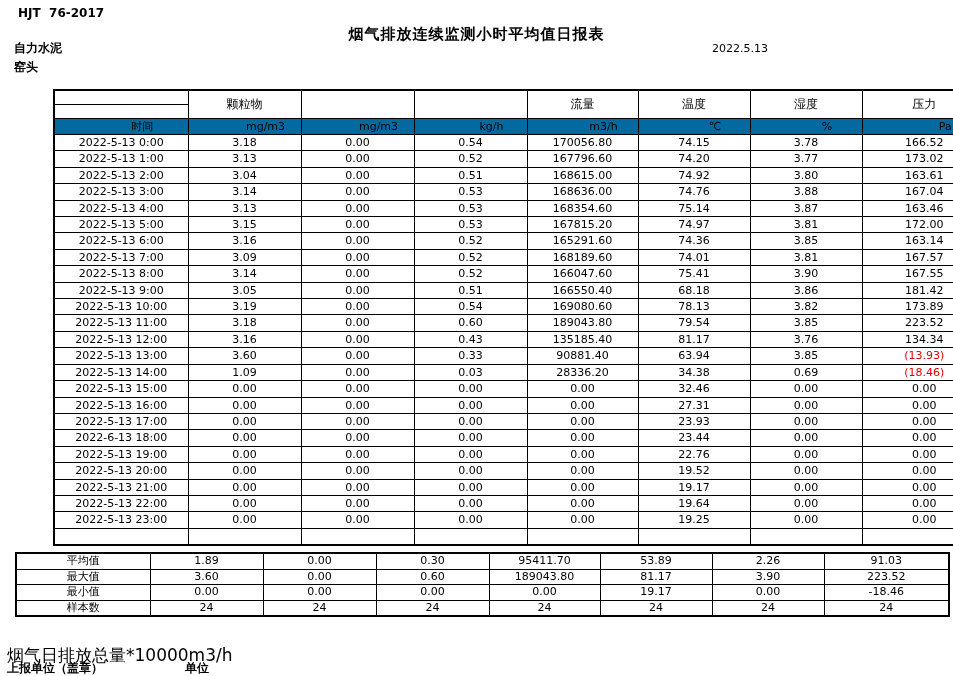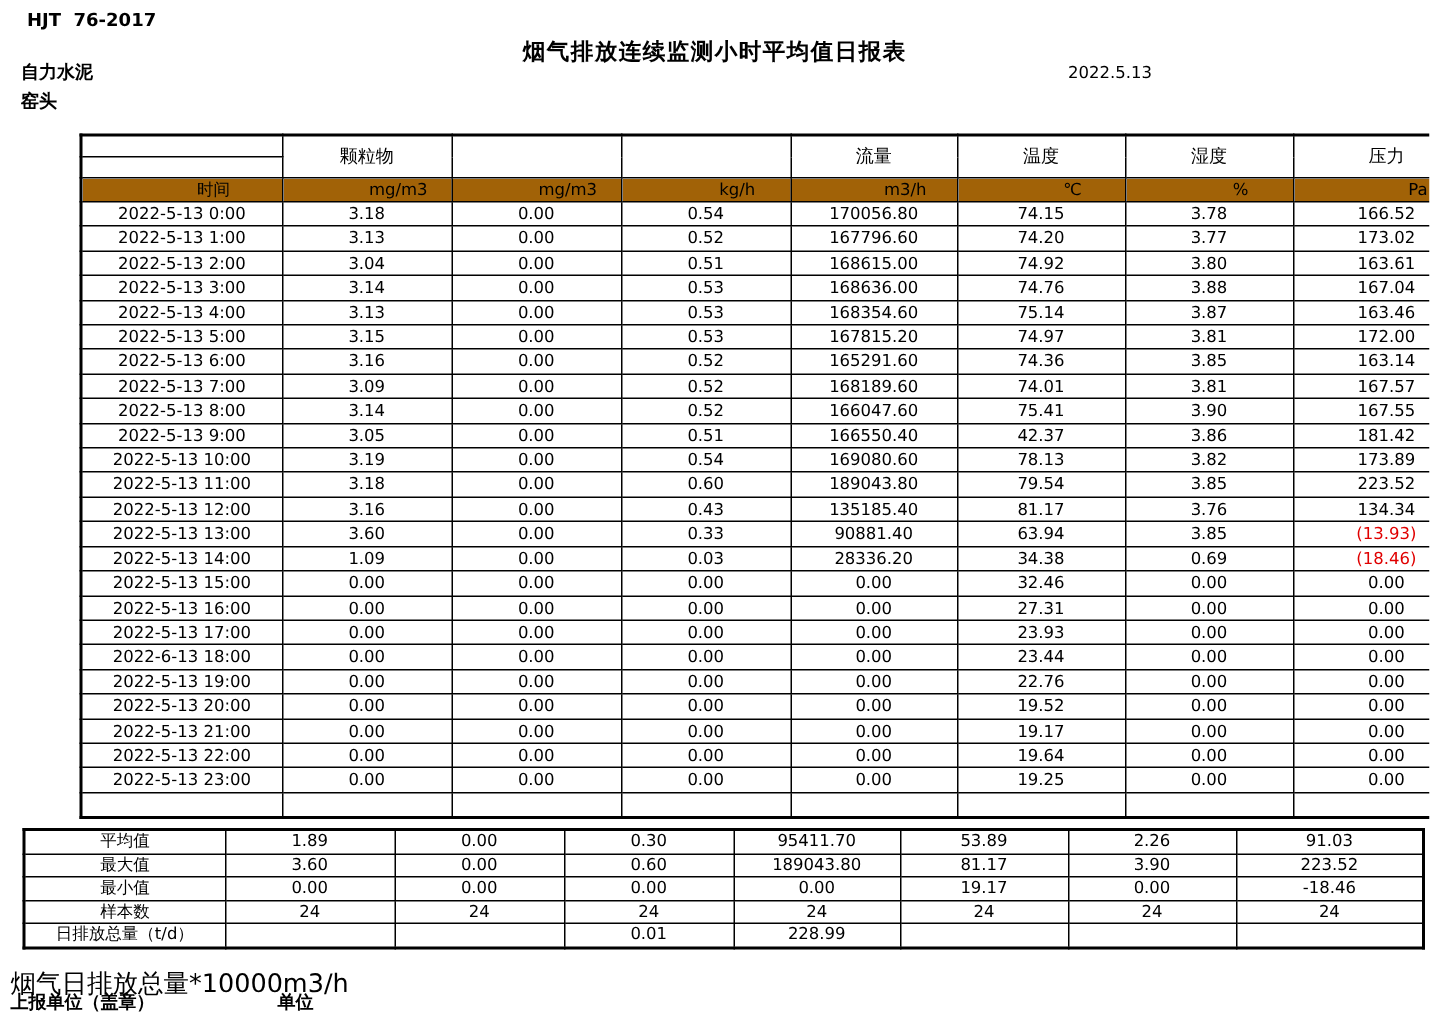--- a/index.html
+++ b/index.html
@@ -17,21 +17,21 @@
   table{border-collapse:collapse;table-layout:fixed;}
   .main-table{position:absolute;left:15px;top:89px;width:933px;border:2px solid #000;margin-left:38px;}
   .sum-table{position:absolute;left:15px;top:552px;width:933px;border:2px solid #000;}
   td{border:1px solid #000;font-size:11px;text-align:center;vertical-align:middle;
      padding:0 2px;overflow:hidden;white-space:nowrap;}
   .col-time{width:134px;}
   .col-a{width:113px;}.col-b{width:113px;}.col-c{width:113px;}
   .col-d{width:111px;}.col-e{width:112px;}.col-f{width:112px;}.col-g{width:125px;}
   .hdr-split td{height:13px;}
   .hdr-group{font-size:12px;}
-  .unit-row td{height:14px;background:#a16207;font-size:11px;padding-left:44px;}
+  .unit-row td{height:14px;background:#0369a1;font-size:11px;padding-left:44px;}
   .main-table tbody td{height:15.4px;line-height:15.4px;}
   .sum-table td{height:14.6px;line-height:14.6px;}
   .red{color:#e00000;}
   .footnote{position:absolute;left:7px;top:644px;font-size:17px;}
   .report-unit{position:absolute;left:7px;top:660px;font-size:12px;font-weight:bold;}
   .unit-label{position:absolute;left:185px;top:660px;font-size:12px;font-weight:bold;}
 </style>
 </head>
 <body>
 
@@ -173,21 +173,21 @@
           <td>75.41</td>
           <td>3.90</td>
           <td>167.55</td>
         </tr>
         <tr>
           <td>2022-5-13 9:00</td>
           <td>3.05</td>
           <td>0.00</td>
           <td>0.51</td>
           <td>166550.40</td>
-          <td>42.37</td>
+          <td>68.18</td>
           <td>3.86</td>
           <td>181.42</td>
         </tr>
         <tr>
           <td>2022-5-13 10:00</td>
           <td>3.19</td>
           <td>0.00</td>
           <td>0.54</td>
           <td>169080.60</td>
           <td>78.13</td>
@@ -382,30 +382,20 @@
         <tr>
           <td>样本数</td>
           <td>24</td>
           <td>24</td>
           <td>24</td>
           <td>24</td>
           <td>24</td>
           <td>24</td>
           <td>24</td>
         </tr>
-        <tr>
-          <td>日排放总量（t/d）</td>
-          <td></td>
-          <td></td>
-          <td>0.01</td>
-          <td>228.99</td>
-          <td></td>
-          <td></td>
-          <td></td>
-        </tr>
       </tbody>
   </table>
 
   <div class="footnote">烟气日排放总量*10000m3/h</div>
   <div class="report-unit">上报单位（盖章）</div>
   <div class="unit-label">单位</div>
 
 </div>
 
 </body></html>

